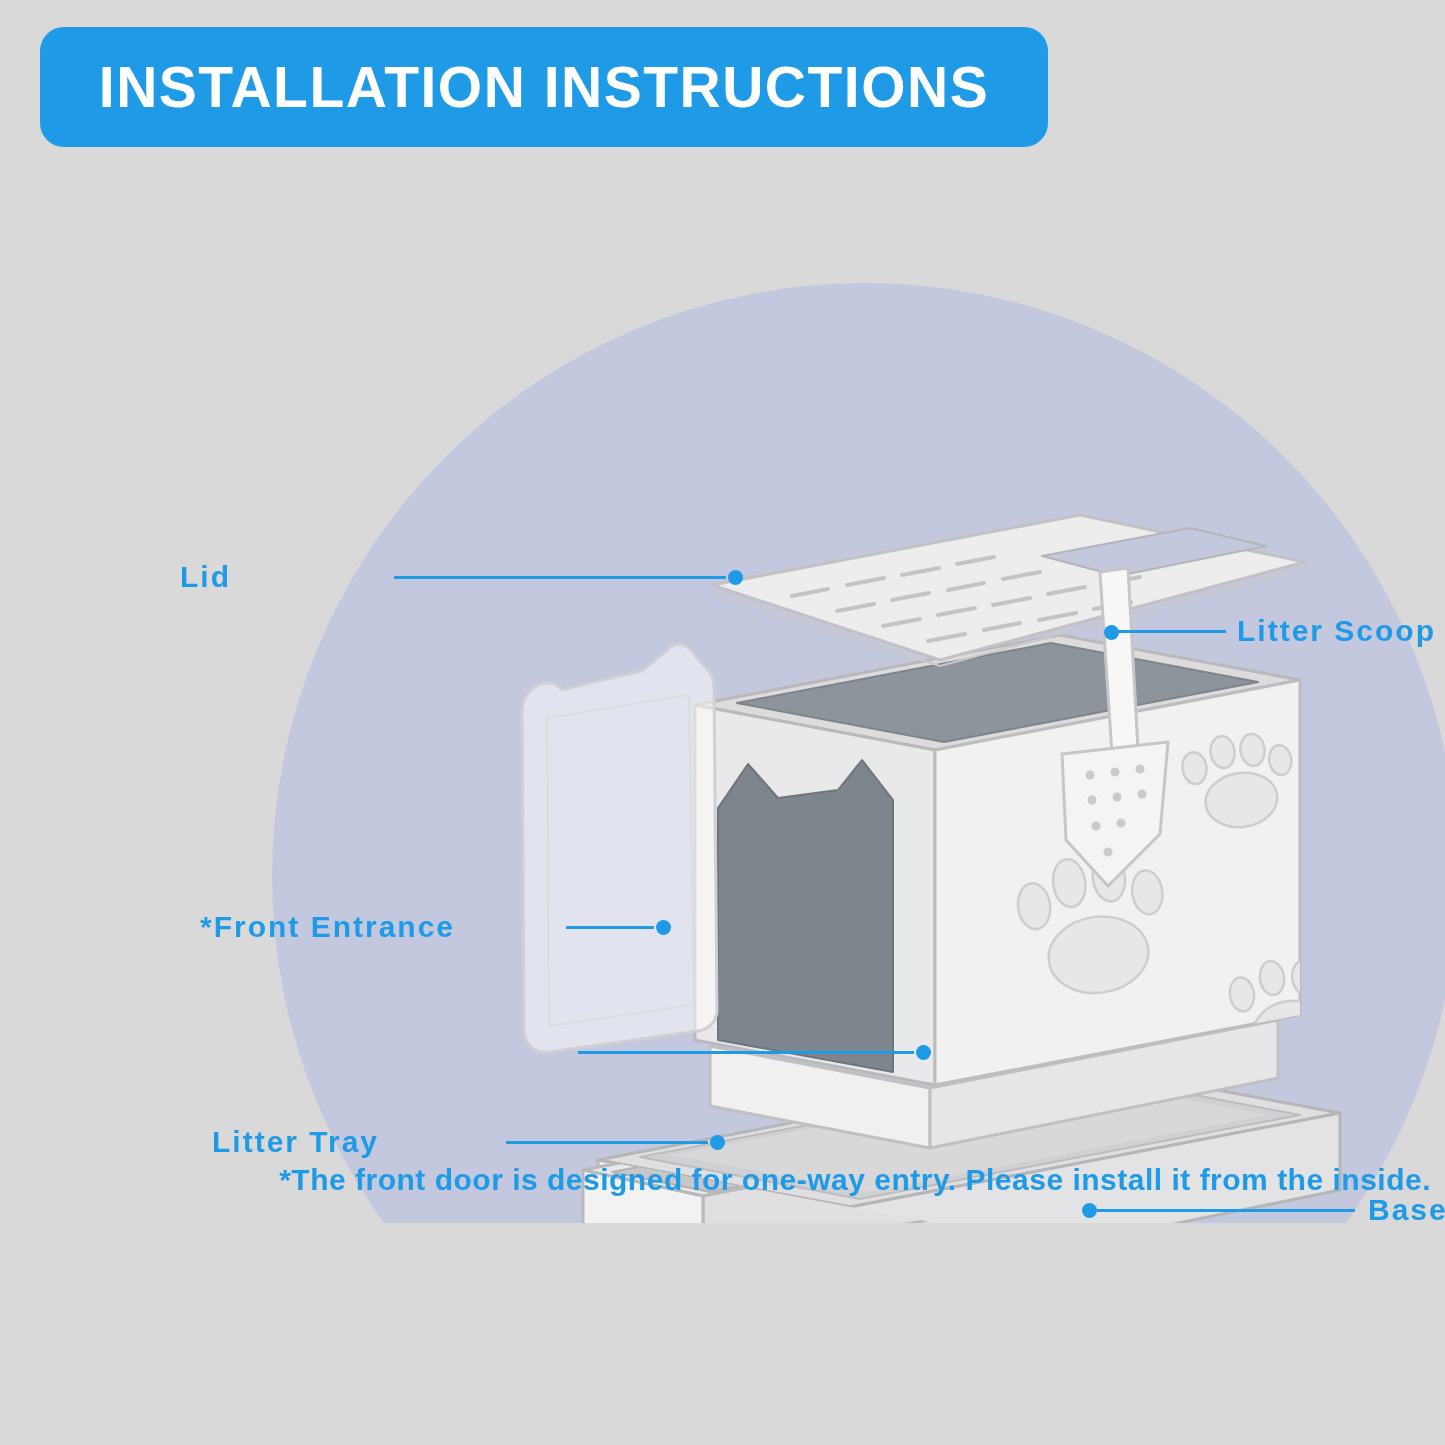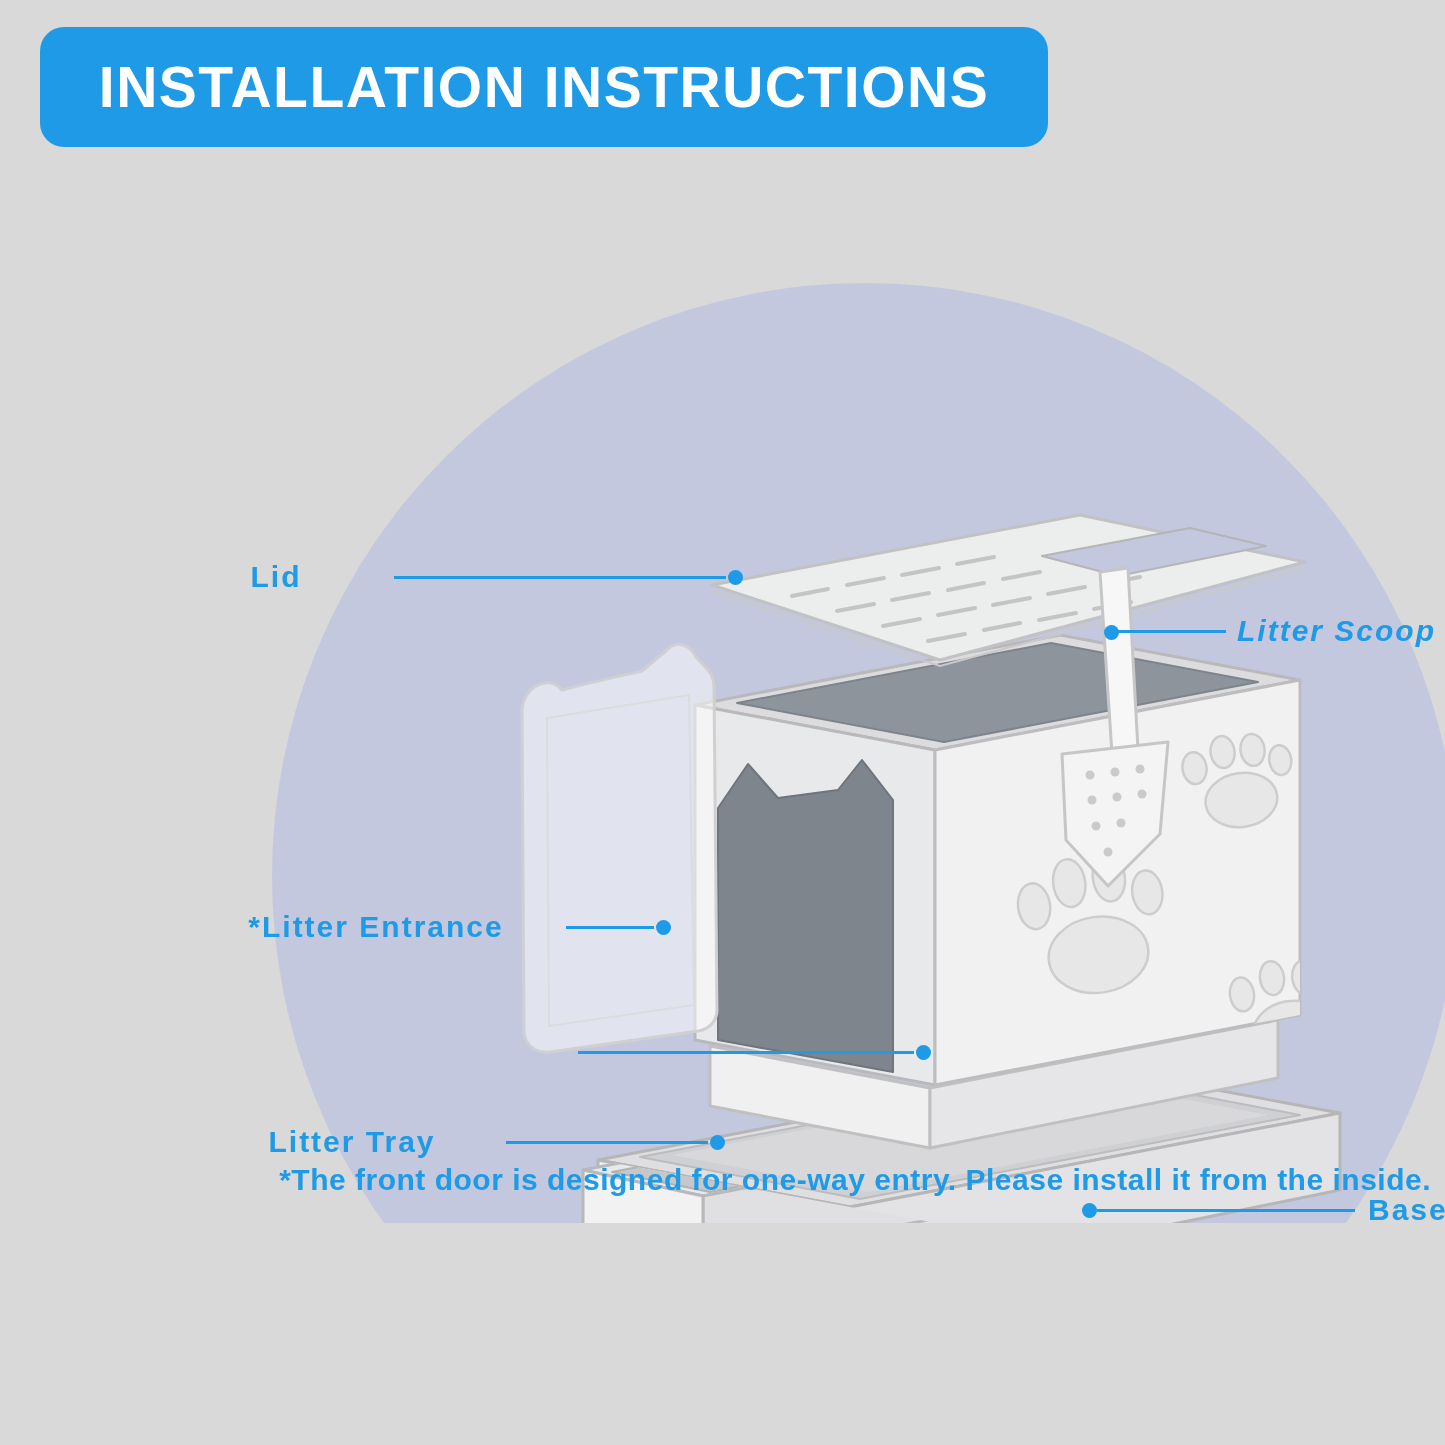--- a/index.html
+++ b/index.html
@@ -19,30 +19,30 @@
   }
   .banner-title{
     color:var(--banner-text,#ffffff);font-size:57px;font-weight:700;
     letter-spacing:1.5px;white-space:nowrap;
   }
   .diagram-svg{position:absolute;left:0;top:0;width:1445px;height:1445px;}
   .part-label{
     position:absolute;color:var(--accent,#1e9ae6);font-size:30px;font-weight:700;
     letter-spacing:2px;white-space:nowrap;
   }
-  .align-right{text-align:center;}
+  .align-right{text-align:left;}
   .leader{position:absolute;height:3px;background:var(--accent,#1e9ae6);}
   .dot{position:absolute;width:15px;height:15px;border-radius:50%;background:var(--accent,#1e9ae6);}
   .footnote{
     position:absolute;right:14px;bottom:26px;color:var(--accent,#1e9ae6);
     font-size:30px;font-weight:700;letter-spacing:0.5px;white-space:nowrap;
   }
   
   .lbl-lid{left:180px;top:560px;width:192px;}
-  .lbl-scoop{left:1237px;top:614px;font-style:italic;}
+  .lbl-scoop{left:1237px;top:614px;}
   .lbl-front{left:200px;top:910px;width:352px;}
   .lbl-fence{left:200px;top:1035px;width:348px;}
   .lbl-tray{left:212px;top:1125px;width:280px;}
   .lbl-base{left:1368px;top:1193px;}
   
   .line-lid{left:394px;top:576px;width:332px;}
   .line-scoop{left:1118px;top:630px;width:108px;}
   .line-front{left:566px;top:926px;width:88px;}
   .line-fence{left:578px;top:1051px;width:336px;}
   .line-tray{left:506px;top:1141px;width:202px;}
@@ -175,21 +175,21 @@
   </div>
 
   <div class="part-label align-right lbl-lid">Lid</div>
   <div class="leader line-lid"></div>
   <div class="dot dot-lid"></div>
 
   <div class="part-label lbl-scoop">Litter Scoop</div>
   <div class="leader line-scoop"></div>
   <div class="dot dot-scoop"></div>
 
-  <div class="part-label align-right lbl-front">*Litter Entrance</div>
+  <div class="part-label align-right lbl-front">*Front Entrance</div>
   <div class="leader line-front"></div>
   <div class="dot dot-front"></div>
 
   <div class="leader line-fence"></div>
   <div class="dot dot-fence"></div>
 
   <div class="part-label align-right lbl-tray">Litter Tray</div>
   <div class="leader line-tray"></div>
   <div class="dot dot-tray"></div>
 

